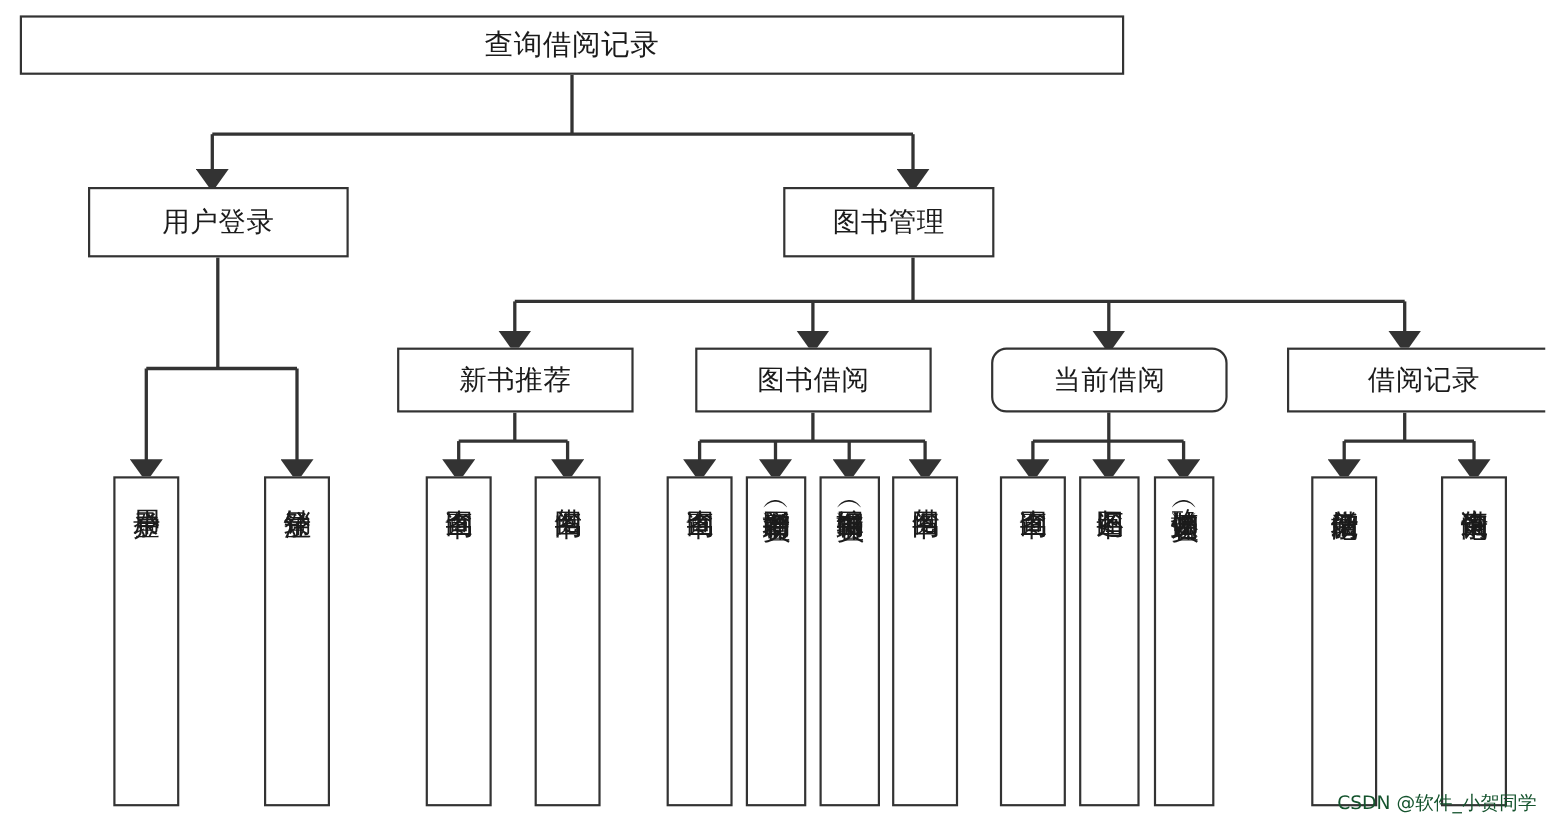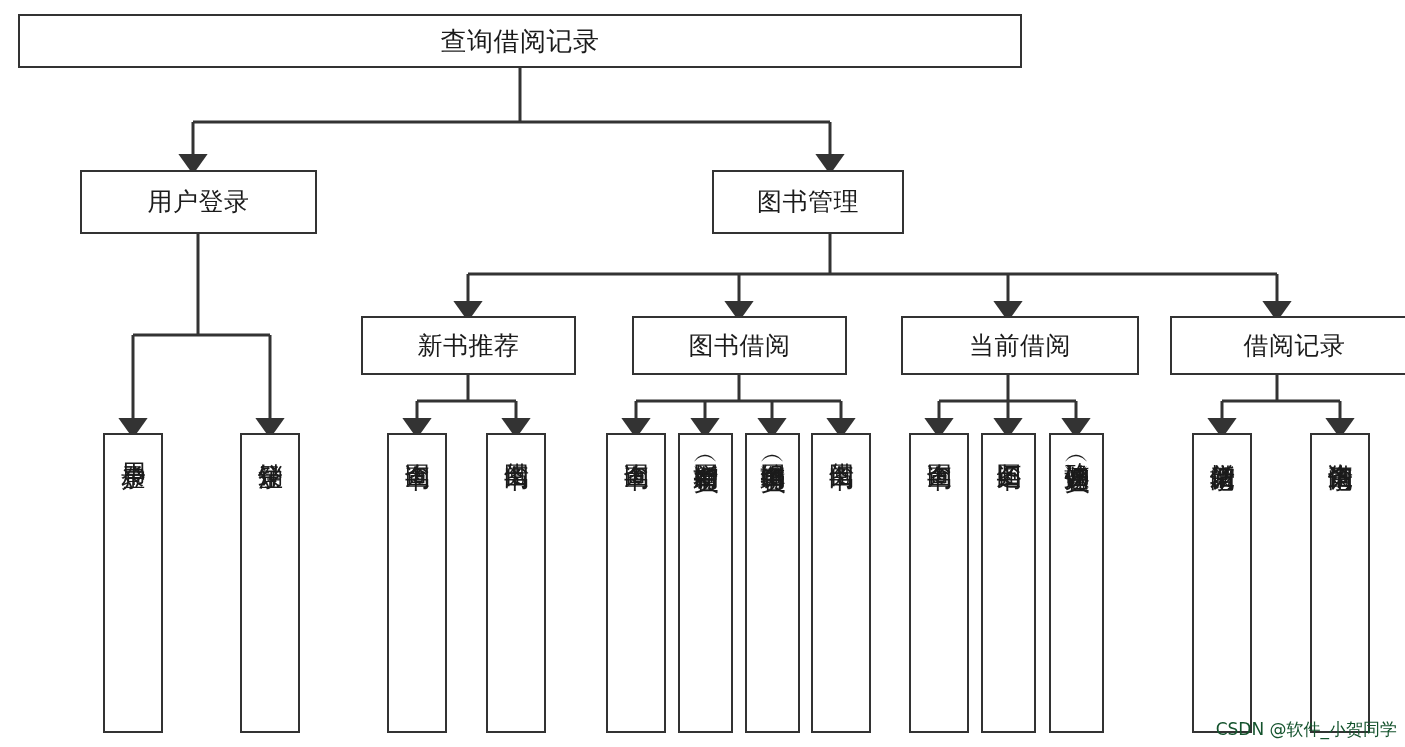--- a/index.html
+++ b/index.html
@@ -139,21 +139,21 @@
   </div>
 
   <div class="node horizontal" style="left:632px; top:316px; width:215px; height:59px;">
     <span class="node-label">图书借阅</span>
   </div>
 
   <div class="node horizontal" style="left:361px; top:316px; width:215px; height:59px;">
     <span class="node-label">新书推荐</span>
   </div>
 
-  <div class="node horizontal" style="left:901px; top:316px; width:238px; height:59px;">
+  <div class="node horizontal" style="left:901px; top:316px; width:215px; height:59px;border-radius:14px;">
     <span class="node-label">当前借阅</span>
   </div>
 
   <div class="node horizontal" style="left:1170px; top:316px; width:249px; height:59px;">
     <span class="node-label">借阅记录</span>
   </div>
 
   <div class="node vertical" style="left:103px; top:433px; width:60px; height:300px;">
     <span class="node-label">用户登录</span>
   </div>

